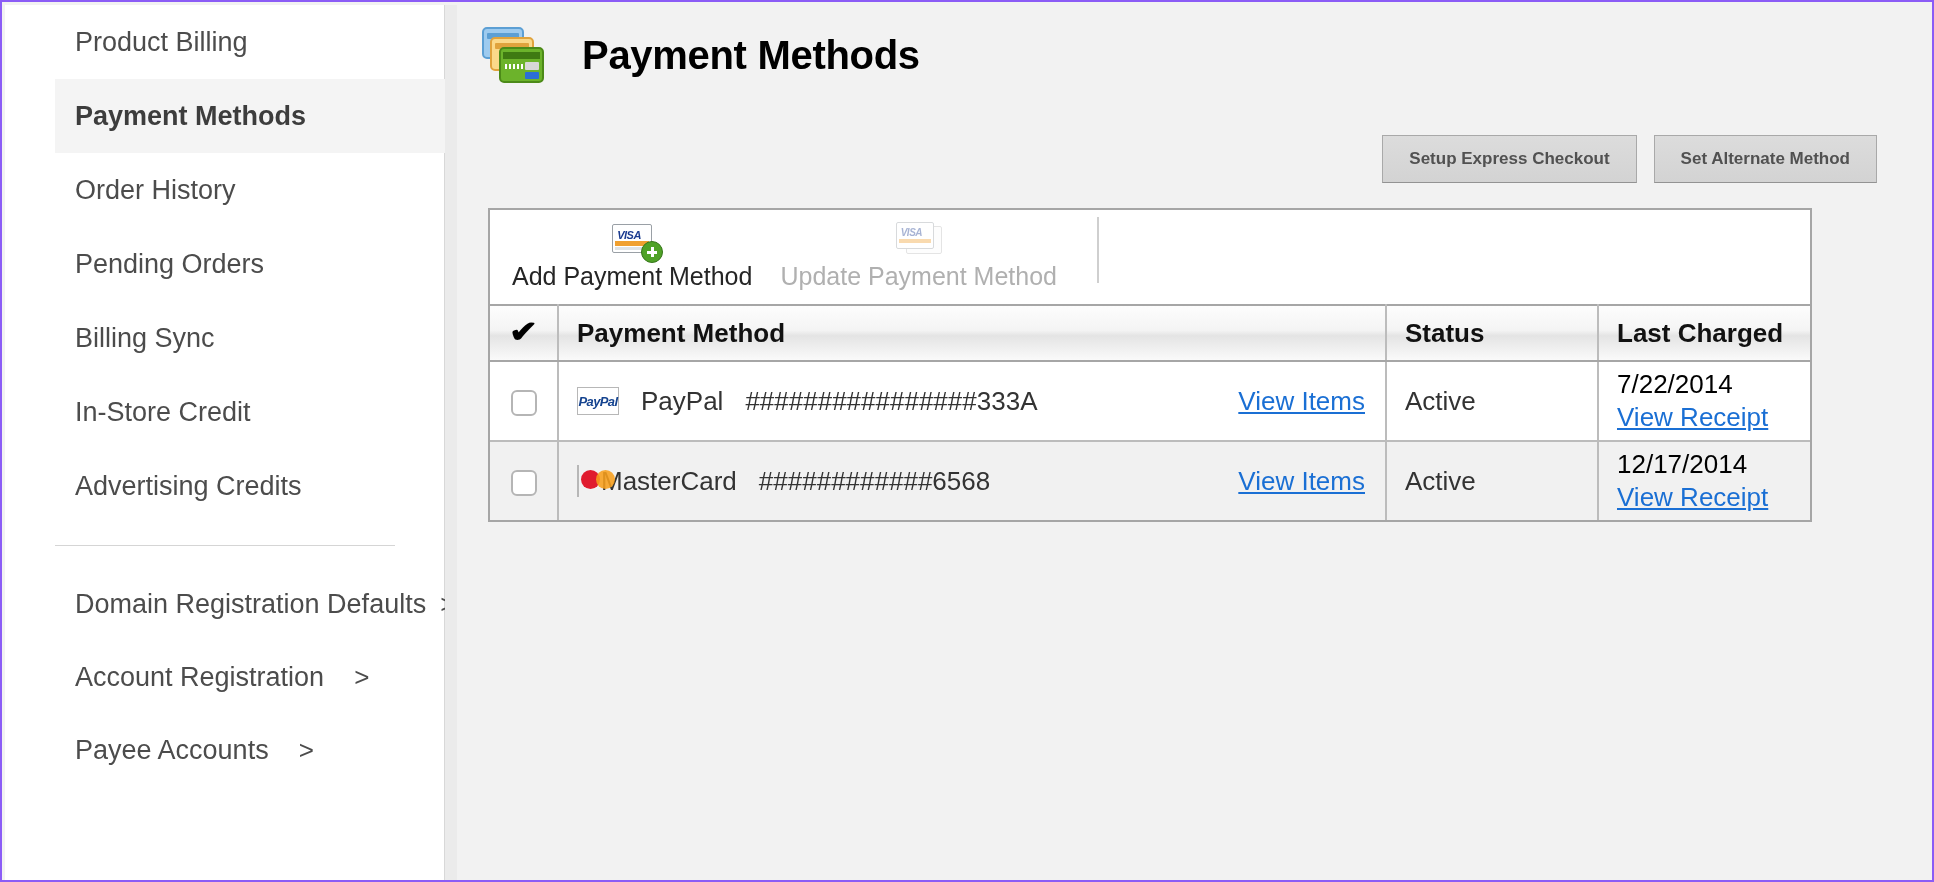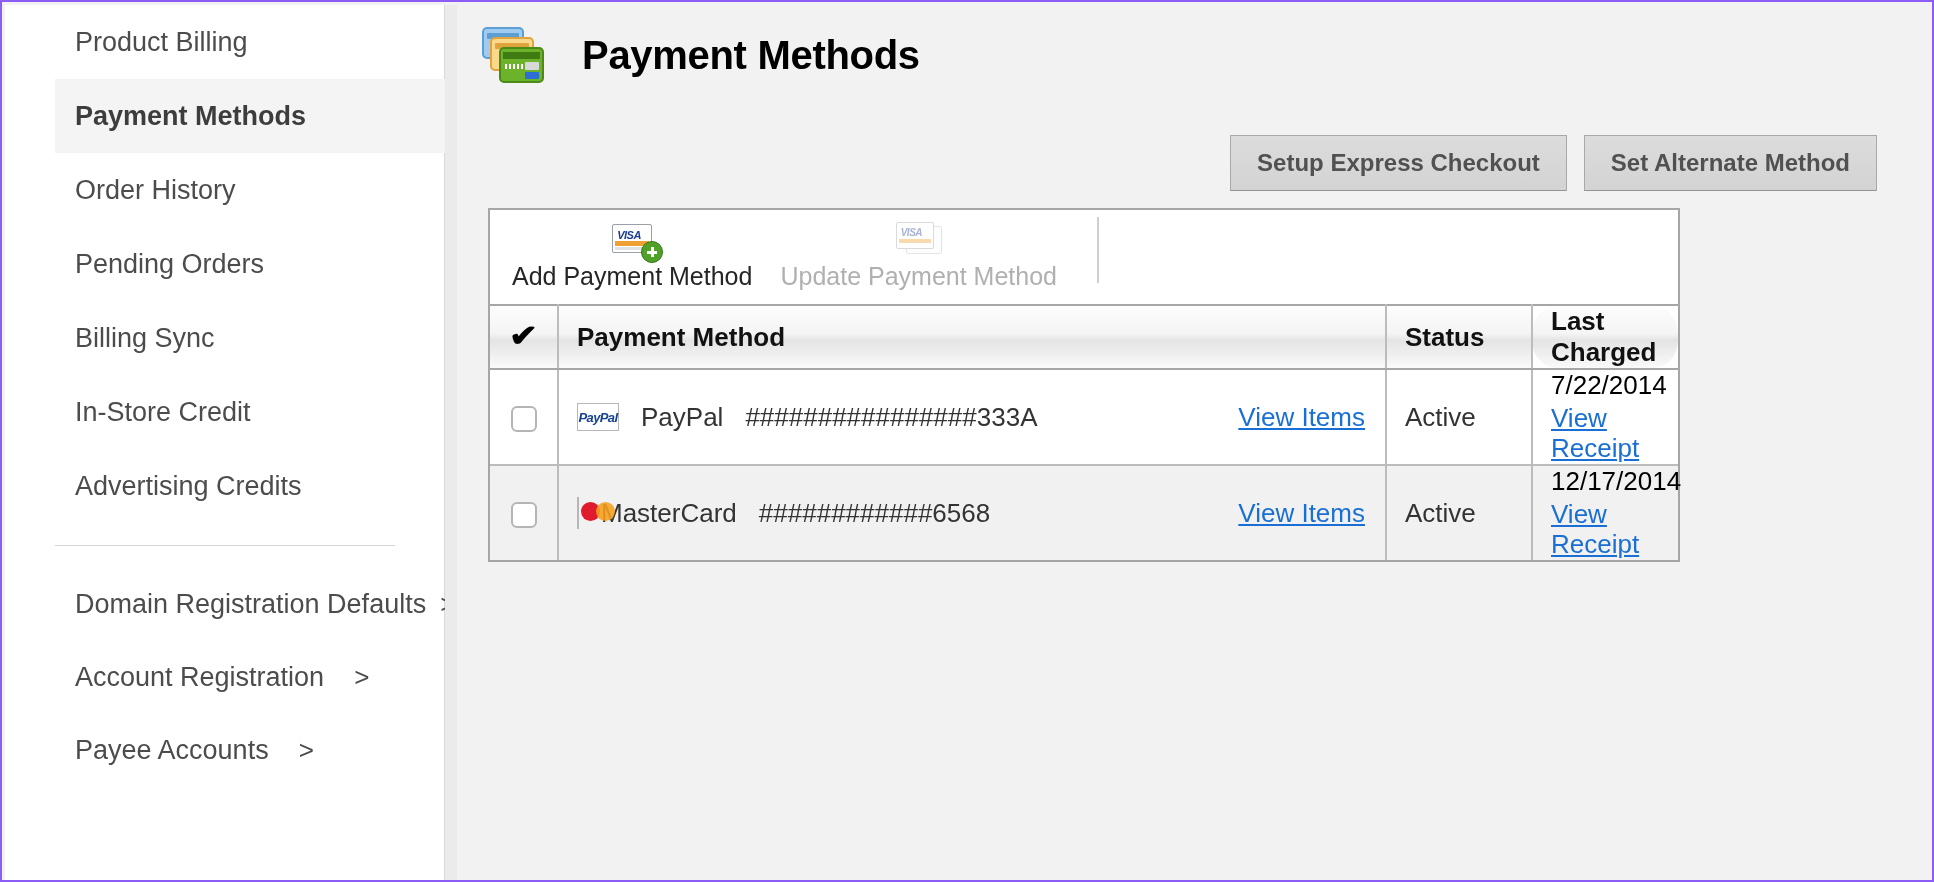--- a/index.html
+++ b/index.html
@@ -168,37 +168,37 @@
     right: 52px;
     top: 130px;
     display: flex;
     gap: 17px;
   }
   .gray-btn {
     background: linear-gradient(to bottom, #dcdcdc 0%, #d3d3d3 100%);
     border: 1px solid #a9a9a9;
     border-bottom-color: #939393;
     color: #515151;
-    font-size: 24px;
+    font-size: 17px;
     font-weight: bold;
     padding: 0 26px;
-    height: 56px;
+    height: 48px;
     line-height: 46px;
     cursor: pointer;
     white-space: nowrap;
     box-sizing: border-box;
     font-family: "Liberation Sans", sans-serif;
   }
 
   
   #panel {
     position: absolute;
     left: 31px;
     top: 203px;
-    width: 1192px;
+    width: 1324px;
     background: #ffffff;
     border: 2px solid #a6a6a6;
     box-sizing: border-box;
   }
 
   #toolbar {
     position: relative;
     height: 94px;
     background: #ffffff;
     display: flex;
@@ -330,21 +330,21 @@
     border-right: 2px solid #bcbcbc;
     height: 56px;
     text-align: left;
     font-size: 26px;
     font-weight: bold;
     color: #111111;
     padding: 0 0 0 18px;
     box-sizing: border-box;
   }
   table.grid th.cb-col { padding-left: 0; text-align: center; width: 68px; }
-  table.grid th:last-child { border-right: none; border-radius: 28px; }
+  table.grid th:last-child { border-right: none; }
 
   table.grid td {
     border-bottom: 2px solid #bcbcbc;
     border-right: 2px solid #bcbcbc;
     font-size: 26px;
     color: #333333;
     padding: 0 0 0 18px;
     box-sizing: border-box;
     vertical-align: middle;
   }

